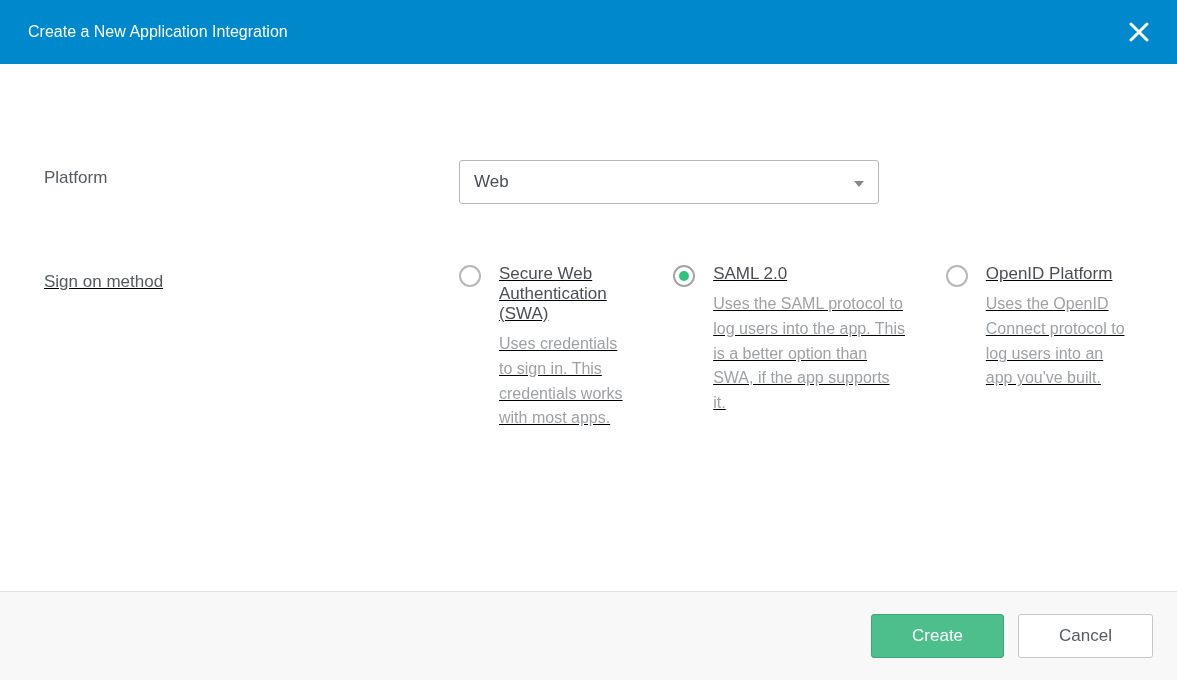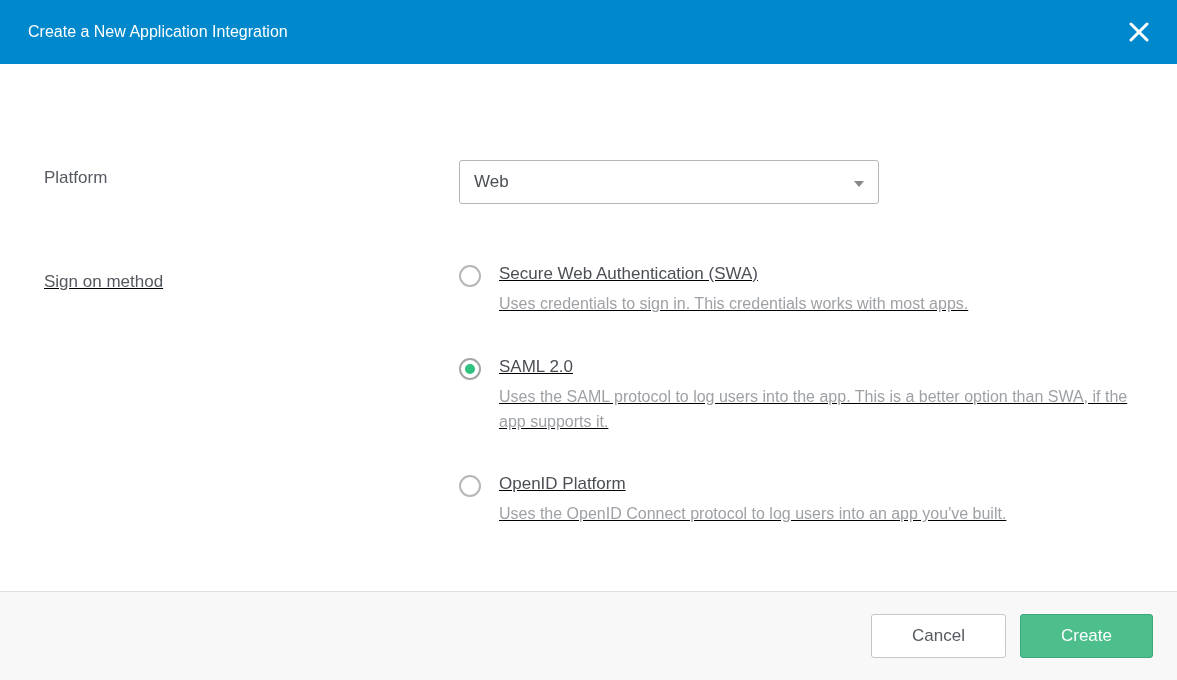--- a/index.html
+++ b/index.html
@@ -75,21 +75,21 @@
     display: flex;
     align-items: center;
     justify-content: space-between;
     cursor: pointer;
   }
   .caret {
     color: #888888;
   }
   .radio-group {
     display: flex;
-    flex-direction: column;
+    flex-direction: row;
     gap: 40px;
   }
   .radio-option {
     display: flex;
     align-items: flex-start;
     gap: 18px;
   }
   .radio-circle {
     width: 22px;
     height: 22px;
@@ -222,17 +222,17 @@
             </div>
           </div>
 
         </div>
       </div>
     </div>
 
   </div>
 
   <div class="footer">
+    <button class="btn btn-primary">Create</button>
     <button class="btn btn-secondary">Cancel</button>
-    <button class="btn btn-primary">Create</button>
   </div>
 
 </div>
 
 </body></html>

